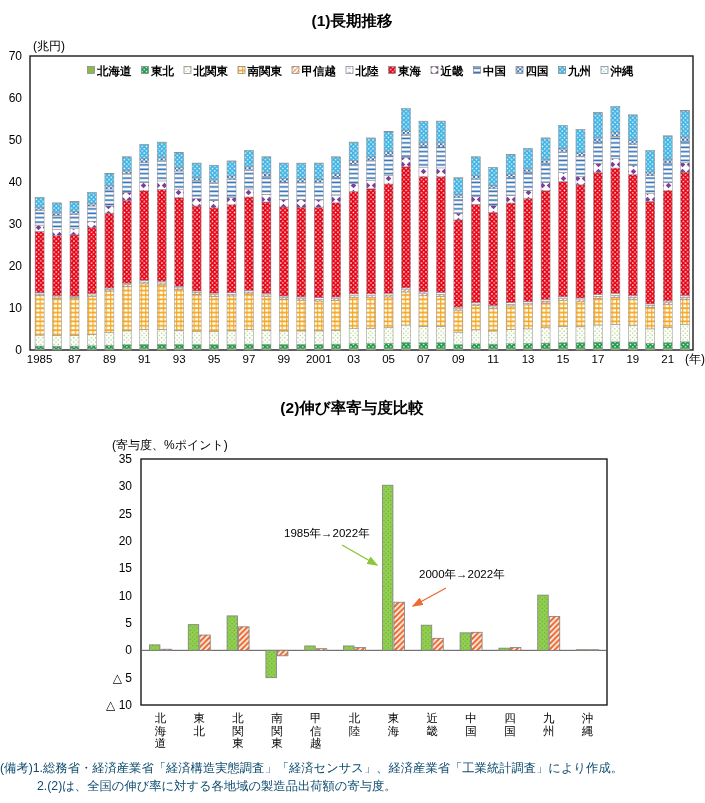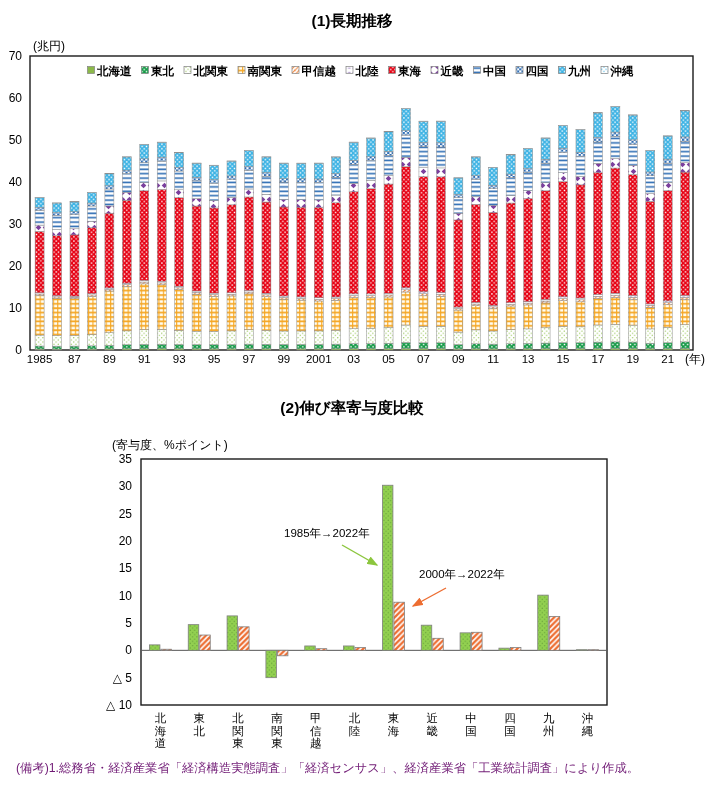--- a/index.html
+++ b/index.html
@@ -3,21 +3,21 @@
 <meta charset="utf-8">
 <style>
   html,body{margin:0;padding:0;background:#fff;}
   #page{position:relative;width:705px;height:803px;background:#fff;overflow:hidden;
         font-family:"Liberation Sans","DejaVu Sans",sans-serif;}
   svg{position:absolute;left:0;}
   svg text{font-family:"Liberation Sans","DejaVu Sans",sans-serif;fill:#000;}
   .title{font-size:15.5px;font-weight:bold;}
   .unit{font-size:12px;}
   .ann{font-size:11.5px;}
-  #notes{position:absolute;left:16px;top:759px;font-size:12.3px;line-height:18px;color:#701a75;}
+  #notes{position:absolute;left:0;top:759px;font-size:12.3px;line-height:18px;color:#0c4a6e;}
   #note2{padding-left:37px;}
 </style>
 </head>
 <body>
 
 <div id="page">
 
   <svg id="svg1" style="top:0" width="705" height="390" viewBox="0 0 705 390">
     <defs id="defs1">
         <pattern id="pt0" width="4.4" height="4.4" patternUnits="userSpaceOnUse">
@@ -660,15 +660,16 @@
         <line x1="446" y1="588" x2="413" y2="606" stroke="#ed6d31" stroke-width="1.4" marker-end="url(#ah1)"></line>
       </g>
     <text class="title" x="352" y="413" text-anchor="middle">(2)伸び率寄与度比較</text>
     <text class="unit" x="112" y="449" text-anchor="start">(寄与度、%ポイント)</text>
     <text class="ann" x="284" y="537" text-anchor="start">1985年→2022年</text>
     <text class="ann" x="419" y="578" text-anchor="start">2000年→2022年</text>
   </svg>
 
   <div id="notes">
     <div id="note1">(備考)1.総務省・経済産業省「経済構造実態調査」「経済センサス」、経済産業省「工業統計調査」により作成。</div>
+    <div id="note2">2.(2)は、全国の伸び率に対する各地域の製造品出荷額の寄与度。</div>
   </div>
 
 </div>
 
 </body></html>

